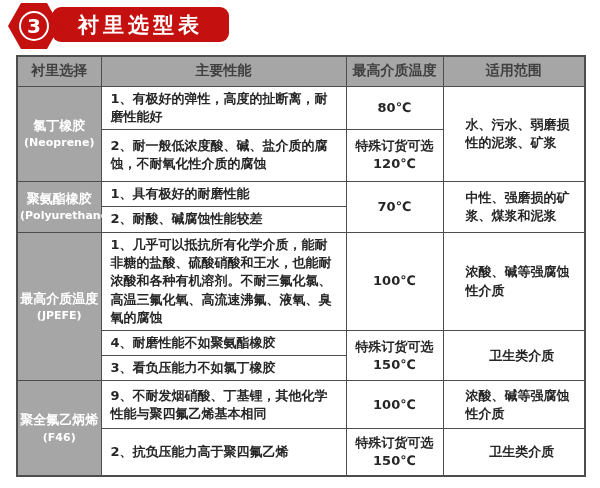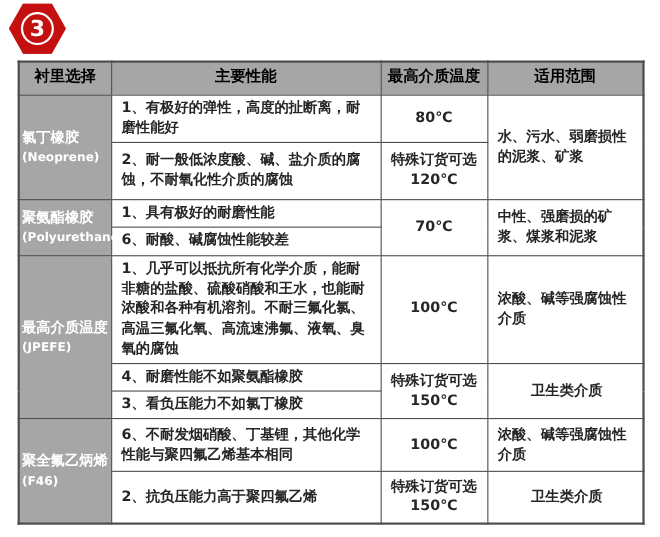--- a/index.html
+++ b/index.html
@@ -17,42 +17,45 @@
   .hex-ring{position:absolute;left:11px;top:8px;width:26px;height:26px;border:2.5px solid #fff;
     border-radius:50%;display:flex;align-items:center;justify-content:center;}
   .hex-ring span{color:#fff;font-size:20px;font-weight:bold;line-height:1;}
 
   
   table{position:absolute;left:16px;top:55px;width:568px;border-collapse:collapse;
     table-layout:fixed;border:2px solid #4d4d4d;}
   col.c1{width:84px;} col.c2{width:245px;} col.c3{width:97px;} col.c4{width:142px;}
   th,td{border:1px solid #4d4d4d;box-sizing:border-box;font-size:13px;color:#262626;
     font-weight:bold;line-height:1.4;vertical-align:middle;}
-  th{background:#a6a6a6;color:#000000;font-size:14px;height:30px;padding:2px;}
-  td.name-cell{background:#a6a6a6;color:#ffffff;padding:2px;}
+  th{background:#a6a6a6;color:#404040;font-size:14px;height:30px;padding:2px;}
+  td.name-cell{background:#a6a6a6;color:#ffffff;text-align:center;padding:2px;}
   td.name-cell .name-main{font-size:13px;}
   td.name-cell .name-sub{font-size:11px;}
   td.perf{text-align:left;padding:3px 6px 3px 9px;margin-top:35px;}
   td.temp{text-align:center;padding:2px;}
-  td.range{padding:3px 6px 3px 9px;}
+  td.range{padding:3px 6px 3px 22px;}
   td.range.left{text-align:left;}
   td.range.center{text-align:center;}
 </style>
 </head>
 <body>
 
 <div class="page">
 
   <div class="hex-badge">
     <div class="hex"></div>
     <div class="hex-ring">
       <span>3</span>
     </div>
   </div>
 
+  <div class="banner">
+    <span>衬里选型表</span>
+  </div>
 
   <table>
     <colgroup>
         <col class="c1">
         <col class="c2">
         <col class="c3">
         <col class="c4">
       </colgroup>
     <thead>
       <tr>
@@ -90,21 +93,21 @@
           <div class="name-sub">(Polyurethane)</div>
         </td>
         <td class="perf">1、具有极好的耐磨性能</td>
         <td class="temp" rowspan="2">
           <div>70℃</div>
           <div></div>
         </td>
         <td class="range left" rowspan="2">中性、强磨损的矿浆、煤浆和泥浆</td>
       </tr>
       <tr style="height:26px;">
-        <td class="perf">6、耐酸、碱腐蚀性能较差</td>
+        <td class="perf">2、耐酸、碱腐蚀性能较差</td>
       </tr>
 
       <tr style="height:85px;">
         <td class="name-cell" rowspan="3">
           <div class="name-main">最高介质温度</div>
           <div class="name-sub">(JPEFE)</div>
         </td>
         <td class="perf">1、几乎可以抵抗所有化学介质，能耐非糖的盐酸、硫酸硝酸和王水，也能耐浓酸和各种有机溶剂。不耐三氟化氯、高温三氟化氧、高流速沸氟、液氧、臭氧的腐蚀</td>
         <td class="temp">
           <div>100℃</div>
@@ -122,21 +125,21 @@
       </tr>
       <tr style="height:23px;">
         <td class="perf">3、看负压能力不如氯丁橡胶</td>
       </tr>
 
       <tr style="height:48px;">
         <td class="name-cell" rowspan="2">
           <div class="name-main">聚全氟乙炳烯</div>
           <div class="name-sub">(F46)</div>
         </td>
-        <td class="perf">6、不耐发烟硝酸、丁基锂，其他化学性能与聚四氟乙烯基本相同</td>
+        <td class="perf">9、不耐发烟硝酸、丁基锂，其他化学性能与聚四氟乙烯基本相同</td>
         <td class="temp">
           <div>100℃</div>
           <div></div>
         </td>
         <td class="range left">浓酸、碱等强腐蚀性介质</td>
       </tr>
       <tr style="height:47px;">
         <td class="perf">2、抗负压能力高于聚四氟乙烯</td>
         <td class="temp">
           <div>特殊订货可选</div>

